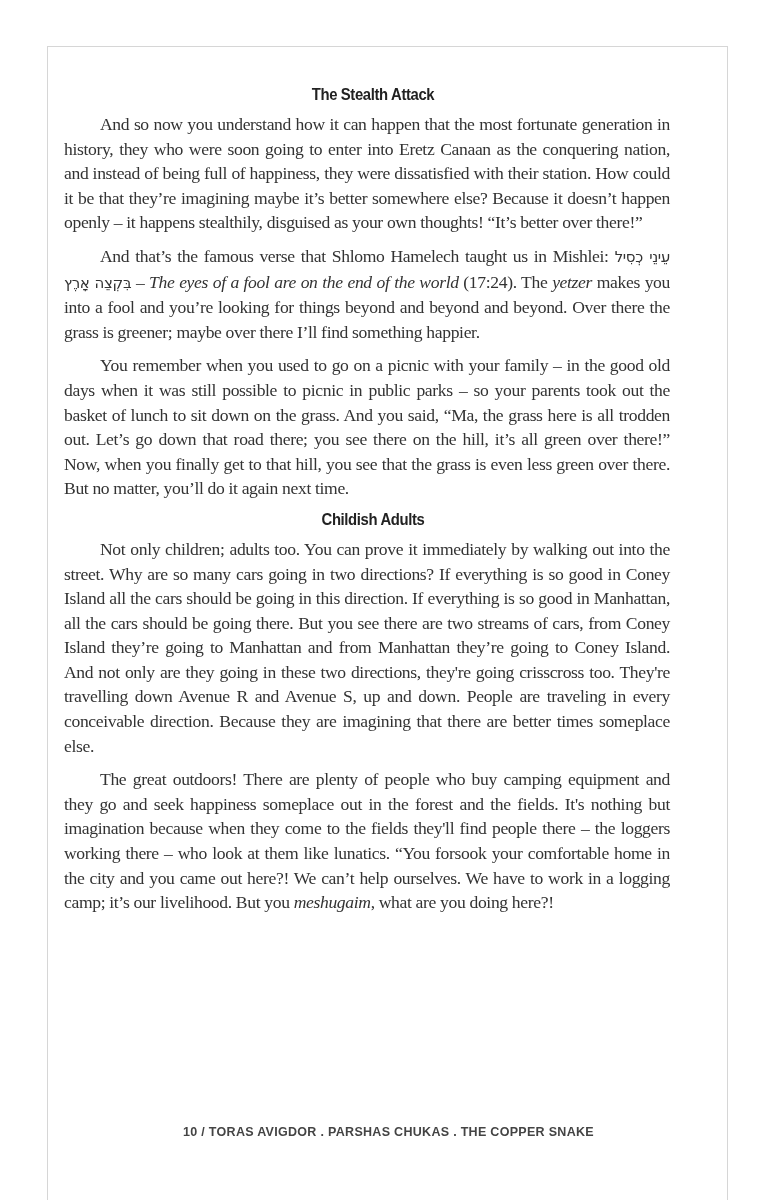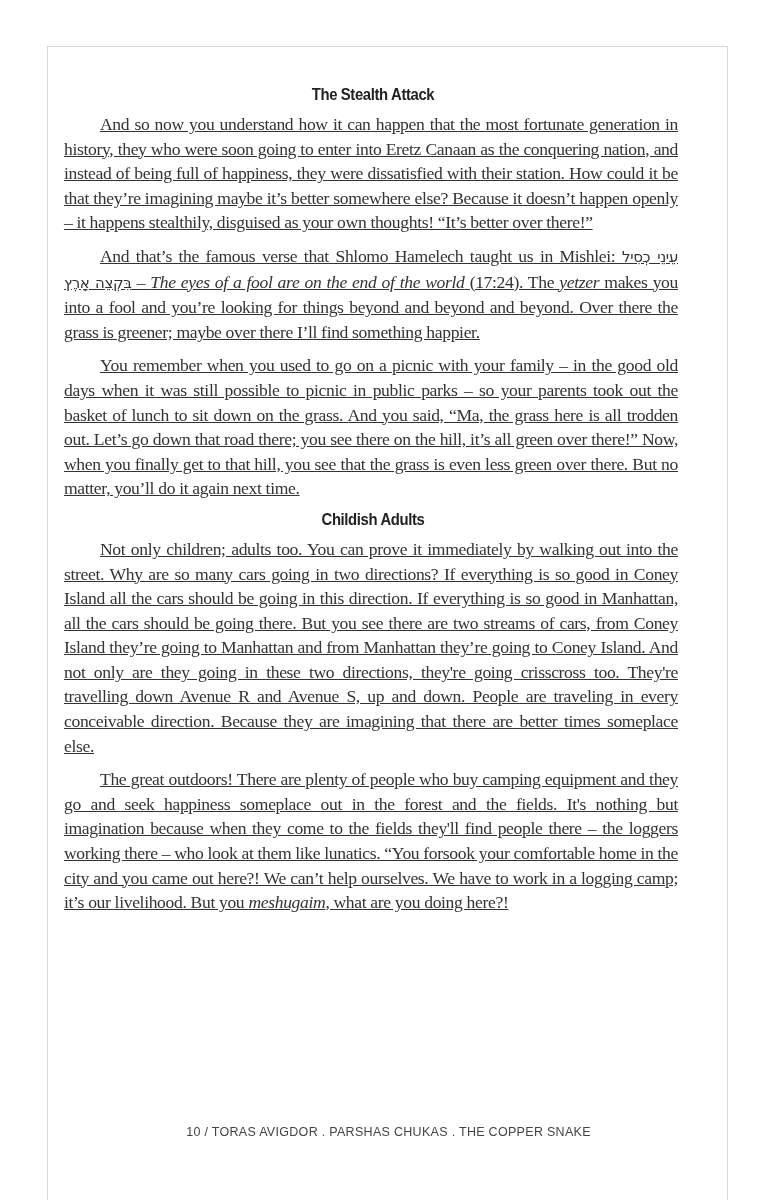--- a/index.html
+++ b/index.html
@@ -13,29 +13,29 @@
     font-family:"DejaVu Serif", "Liberation Serif", serif;
     color:#333;
   }
   h2 {
     font-family:"Liberation Sans", sans-serif;
     font-weight:700; font-size:16.5px; text-align:center; margin:0 0 8px 0;
     color:#222; letter-spacing:-0.4px; transform:scaleX(0.9);
   }
   h2.second { margin-top:4px; }
   p {
-    margin:0 4px 9px 0; text-indent:36px; text-align:justify;
+    margin:0 12px 9px 0; text-indent:36px; text-align:justify;
     font-size:15.4px; line-height:24.6px; letter-spacing:-0.35px;
-    font-family:"Liberation Serif", serif; font-size:17.6px;text-decoration:underline;
+    font-family:"Liberation Serif", serif; font-size:17.6px;
   }
   em { font-style:italic; }
   .heb { font-family:"DejaVu Sans", sans-serif; font-size:15px; }
   .footer {
     position:absolute; left:0; top:1078px; width:681px; text-align:center;
-    font-family:"Liberation Sans", sans-serif; font-weight:400; font-size:12.5px;
+    font-family:"Liberation Sans", sans-serif; font-weight:700; font-size:12.5px;
     color:#444; letter-spacing:0.3px;
   }
 </style>
 </head>
 <body>
 
 <div class="page">
   <div class="content">
     <h2>The Stealth Attack</h2>
     <p>And so now you understand how it can happen that the most fortunate generation in history, they who were soon going to enter into Eretz Canaan as the conquering nation, and instead of being full of happiness, they were dissatisfied with their station. How could it be that they’re imagining maybe it’s better somewhere else? Because it doesn’t happen openly – it happens stealthily, disguised as your own thoughts! “It’s better over there!”</p>

